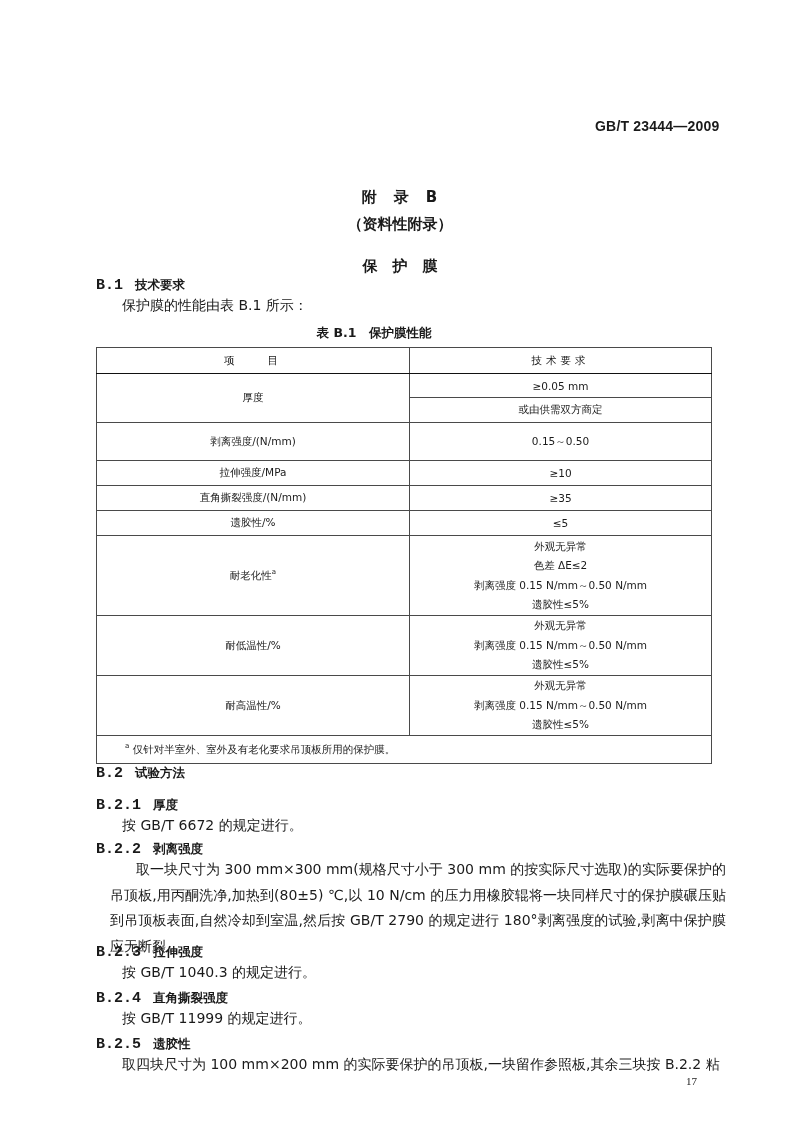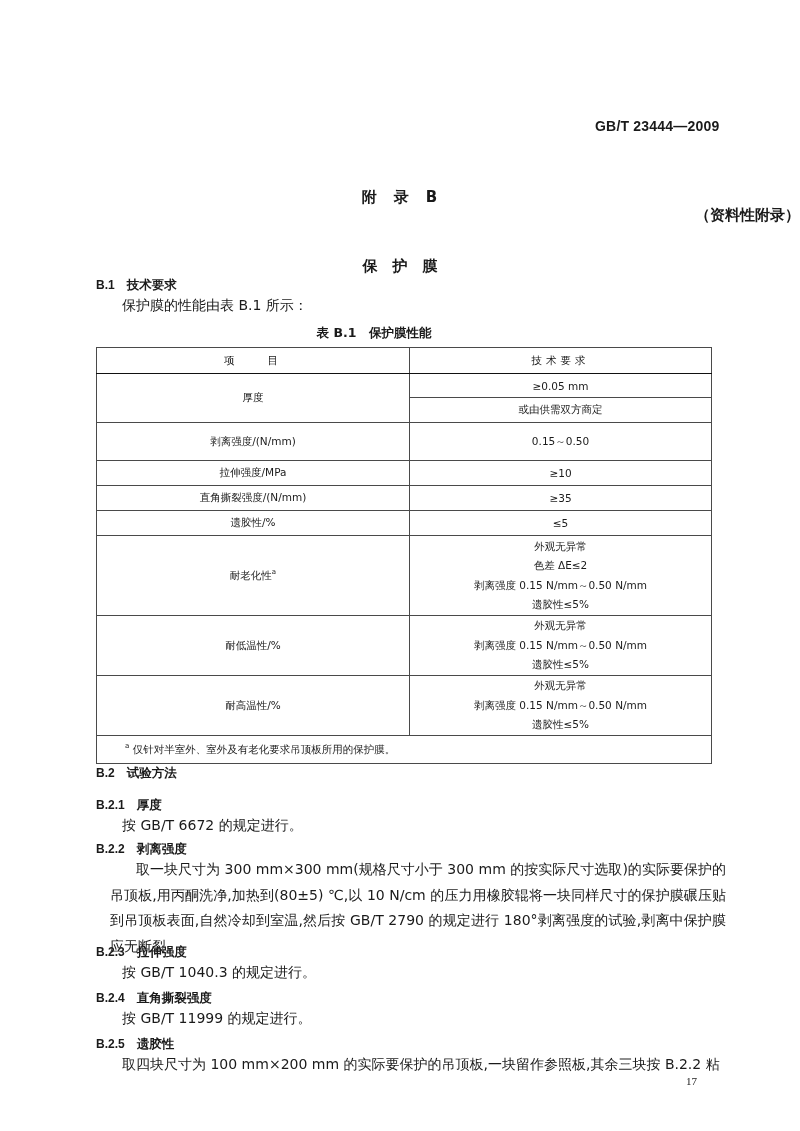--- a/index.html
+++ b/index.html
@@ -13,21 +13,21 @@
     left: 595px; top: 118px; font-size: 14px; font-weight: bold;
     font-family: "Liberation Sans", "DejaVu Sans", sans-serif; letter-spacing: 0.2px;
   }
   .center-title {
     left: 0; width: 800px; text-align: center; font-size: 15px; font-weight: bold;
     font-family: "DejaVu Sans", sans-serif;
   }
   .sec-h {
     font-size: 12.5px; font-weight: bold; font-family: "DejaVu Sans", sans-serif;
   }
-  .sec-h .num { font-family: Liberation Sans, sans-serif; font-weight: bold; font-size: 12px; margin-right: 12px; }
+  .sec-h .num { font-family: Liberation Mono, monospace; font-weight: bold; font-size: 15px; margin-right: 12px; }
   .para {
     font-size: 14px; line-height: 25.5px; font-family: "DejaVu Sans", sans-serif;
     text-align: justify;
   }
   .caption {
     left: 0; width: 708px; text-align: center; font-size: 12.5px; font-weight: bold;
     font-family: "DejaVu Sans", sans-serif; top: 325px; padding-left: 40px; box-sizing: border-box;
   }
   table.spec {
     position: absolute; left: 96px; top: 347px; width: 616px;
@@ -45,21 +45,21 @@
   table.spec td.foot { text-align: left; padding-left: 28px; height: 27px; font-size: 10.5px; }
   .sup { font-size: 7px; vertical-align: super; }
   .pageno { left: 686px; top: 1075px; font-size: 11px; font-family: "Liberation Serif", serif; }
 </style>
 </head>
 <body>
 
 <div class="abs std-no">GB/T 23444—2009</div>
 
 <div class="abs center-title" style="top:188px; letter-spacing:1px;">附　录　B</div>
-<div class="abs center-title" style="top:206px;text-align:right;">（资料性附录）</div>
+<div class="abs center-title" style="top:215px;">（资料性附录）</div>
 <div class="abs center-title" style="top:234px;margin-top:23px;">保　护　膜</div>
 
 <div class="abs sec-h" style="left:96px; top:277px;">
   <span class="num">B.1</span><span>技术要求</span>
 </div>
 <div class="abs para" style="left:122px; top:293px;">保护膜的性能由表 B.1 所示：</div>
 
 <div class="abs caption">表 B.1　保护膜性能</div>
 
 <table class="spec">

